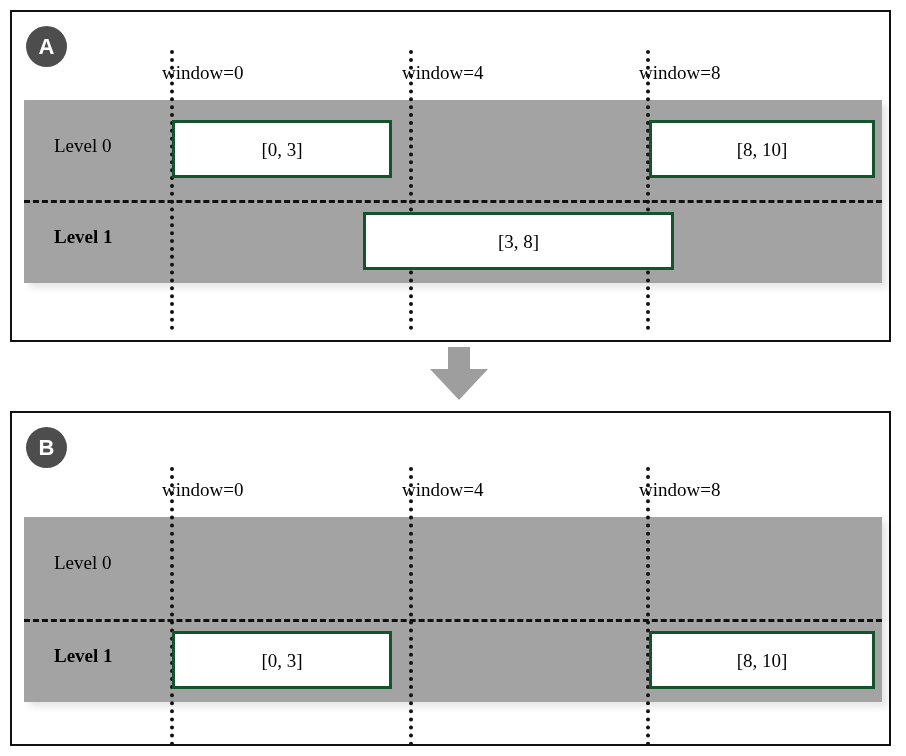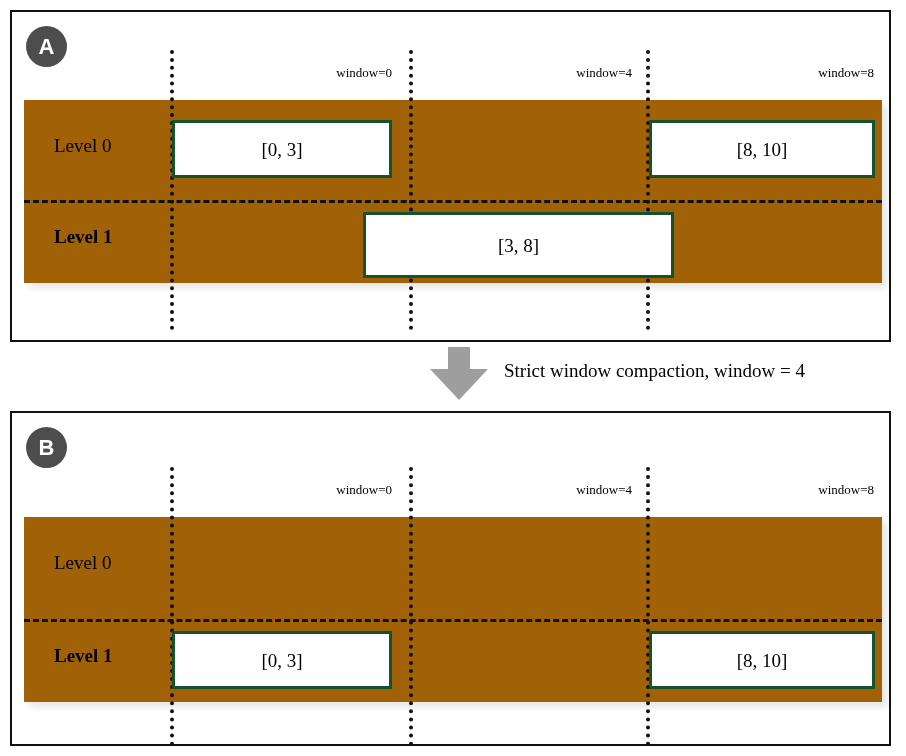--- a/index.html
+++ b/index.html
@@ -55,32 +55,32 @@
   .col-headers {
     position: absolute;
     left: 0;
     right: 0;
     height: 30px;
     pointer-events: none;
   }
   .col-header {
     position: absolute;
     top: 0;
-    text-align: right;
-    font-size: 13px;
+    text-align: left;
+    font-size: 19px;
     line-height: 30px;
     white-space: nowrap;
   }
 
   
   .level-band {
     position: absolute;
     left: 12px;
     width: 858px;
-    background: #a16207;
+    background: #a3a3a3;
     box-shadow: 5px 5px 7px rgba(0,0,0,0.10);
   }
   .level-row {
     position: absolute;
     left: 0;
     right: 0;
     height: 50%;
   }
   .level-row.top { top: 0; }
   .level-row.bottom { top: 50%; font-weight: bold; }
@@ -169,30 +169,29 @@
     </div>
 
     <div class="level-divider" style="top:188px;"></div>
 
     <div class="vline" style="left:158px; top:38px;  height:280px;"></div>
     <div class="vline" style="left:397px; top:38px;  height:280px;"></div>
     <div class="vline" style="left:634px; top:38px;  height:280px;"></div>
 
     <div class="interval-box" style="left:160px; top:108px; width:220px; height:58px;">[0, 3]</div>
     <div class="interval-box" style="left:637px; top:108px; width:226px; height:58px;">[8, 10]</div>
-    <div class="interval-box" style="left:351px; top:200px; width:311px; height:66px;">[3, 8]</div>
+    <div class="interval-box" style="left:351px; top:200px; width:311px; height:58px;">[3, 8]</div>
 
   </div>
 </div>
 
 <div id="transition">
   <svg class="arrow-icon" viewBox="0 0 66 54">
     <polygon points="22,0 44,0 44,22 62,22 33,53 4,22 22,22" fill="#9e9e9e"></polygon>
   </svg>
-  <div class="arrow-caption">Strict window compaction, window = 4</div>
 </div>
 
 <div class="panel" id="panel-b">
   <div class="panel-inner">
 
     <div class="badge">B</div>
 
     <div class="col-headers" style="top:62px;">
       <div class="col-header" style="left:150px; width:230px;">window=0</div>
       <div class="col-header" style="left:390px; width:230px;">window=4</div>

